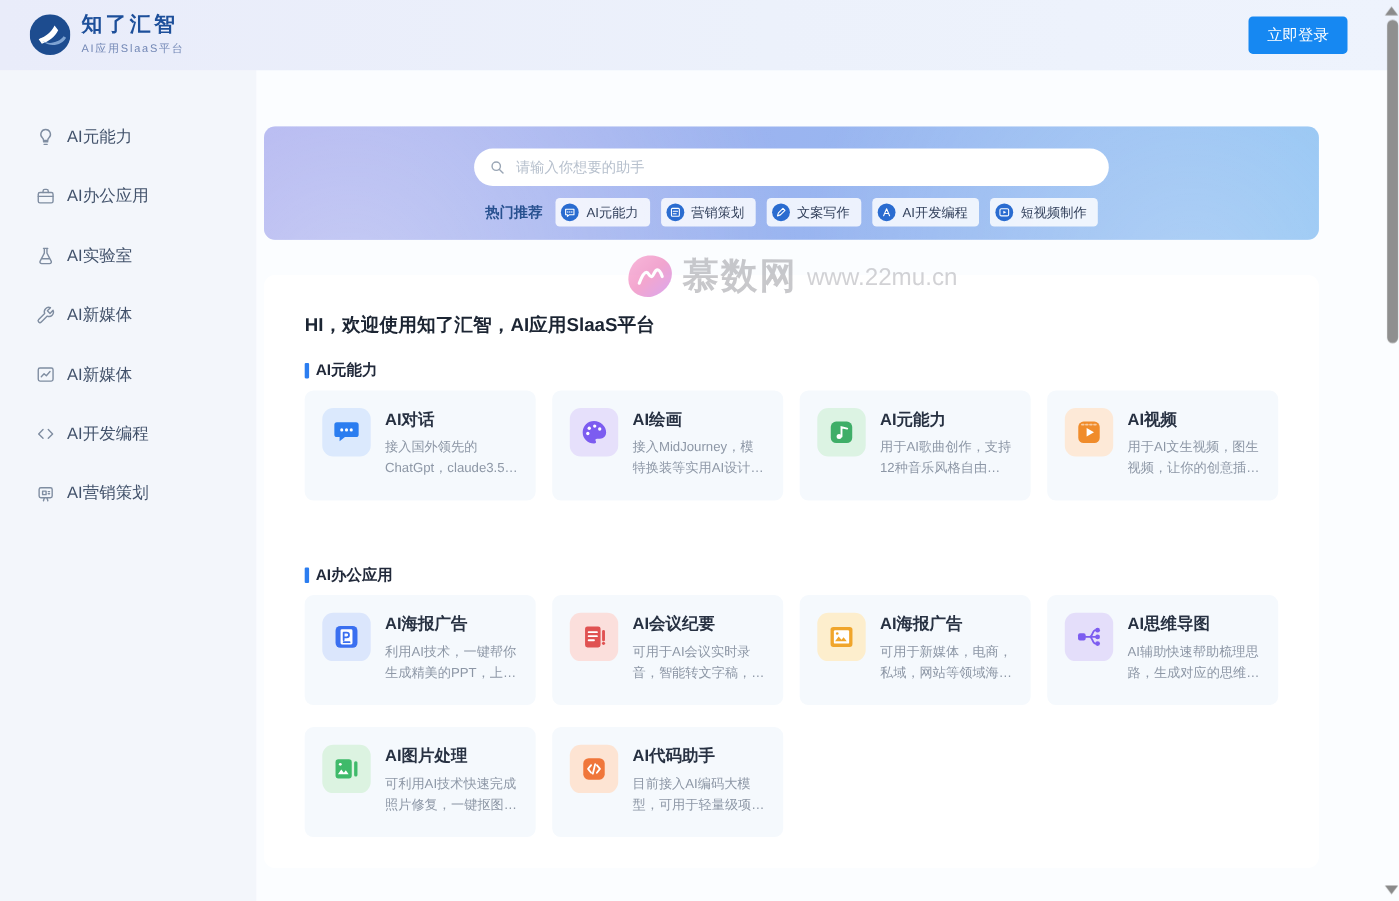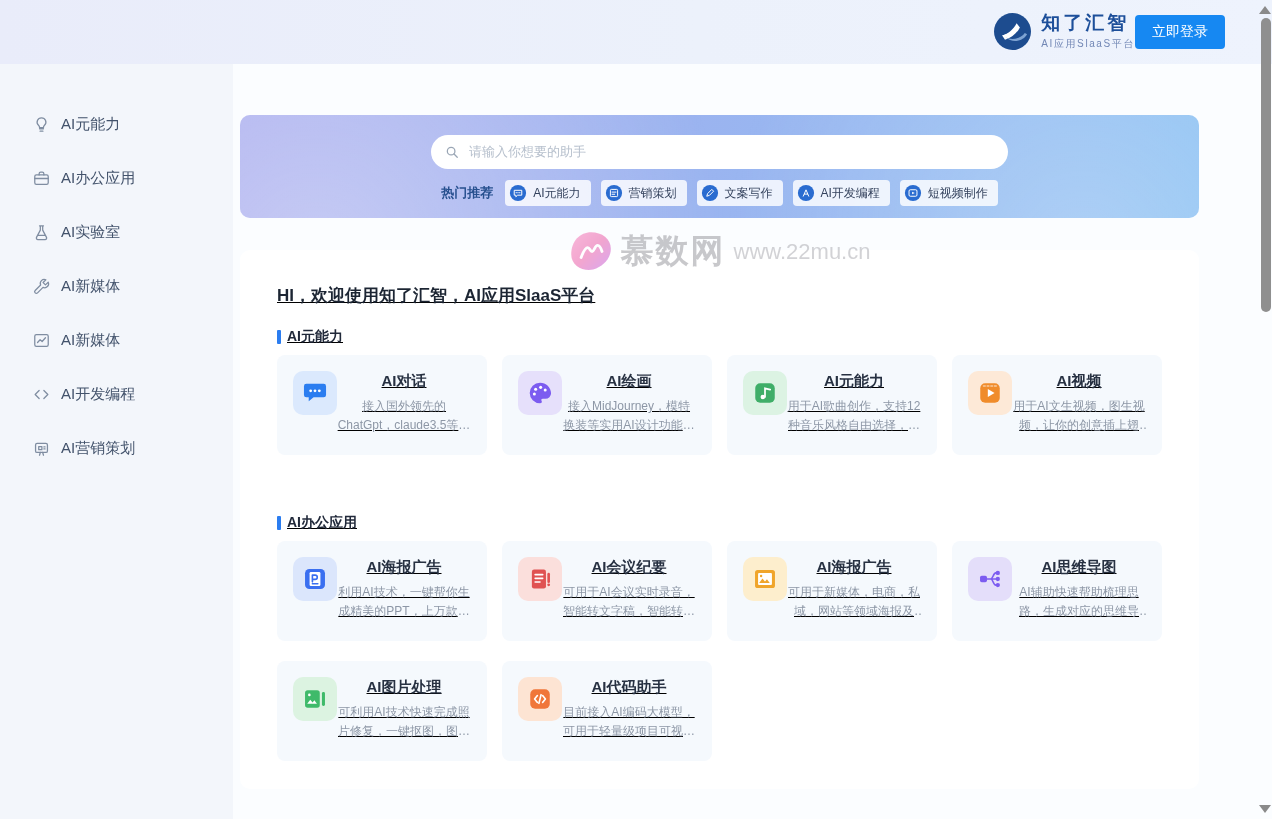--- a/index.html
+++ b/index.html
@@ -7,23 +7,24 @@
   body {
     width:1272px; height:819px; overflow:hidden;
     font-family:"Liberation Sans", sans-serif;
     background:#f3f7fb;
   }
   .page { display:flex; flex-direction:column; height:100%; }
 
   
   header {
     flex:0 0 64px; height:64px;
-    display:flex; align-items:center; justify-content:flex-end;
+    display:flex; align-items:center; justify-content:space-between;
     padding:0 47px 0 27px;
     background:linear-gradient(90deg,#e9ecfa 0%,#ecf1fb 55%,#eef3fd 100%);
+    gap:19px;
   }
   .brand { display:flex; align-items:center; gap:10px; }
   .logo { width:37px; height:37px; display:block; }
   .brand-name { font-size:19px; font-weight:700; color:#1d4f9a; letter-spacing:3px; line-height:1.1; }
   .brand-sub { font-size:10px; color:#7287b5; letter-spacing:1.6px; margin-top:3px; }
   .login-btn {
     background:#1688f2; color:#fff; border:none; border-radius:4px;
     font-size:14px; padding:8px 17px; cursor:pointer;
     font-family:"Liberation Sans", sans-serif;
   }
@@ -69,21 +70,21 @@
     display:flex; align-items:center; gap:6px; height:26px; padding:0 10px 0 4px;
     background:rgba(255,255,255,.82); border-radius:4px;
     font-size:12px; color:#33415c; cursor:pointer; white-space:nowrap;
   }
   .tag-icon { width:18px; height:18px; display:inline-flex; }
   .tag-icon svg { width:18px; height:18px; }
 
   
   .content-card {
     margin-top:32px; background:#fff; border-radius:10px;
-    padding:34px 37px 28px; position:relative;text-decoration:underline;
+    padding:34px 37px 28px; position:relative;
   }
   .watermark {
     position:absolute; top:-21px; left:50%; transform:translateX(-50%);
     display:flex; align-items:center; gap:8px; pointer-events:none; z-index:5;
   }
   .wm-logo { width:44px; height:44px; opacity:.5; }
   .wm-name { font-size:33px; font-weight:600; color:rgba(140,140,146,.48); letter-spacing:2px; }
   .wm-url { font-size:22px; color:rgba(160,160,168,.48); }
 
   .greeting { font-size:17px; font-weight:600; color:#1c2533; margin:0 0 20px; }
@@ -92,21 +93,21 @@
   .section-title {
     display:flex; align-items:center; font-size:14px; font-weight:700; color:#21293a;
     margin:0 0 8px; height:20px;
   }
   .section-title::before {
     content:""; width:4px; height:14px; background:#2b7df0; margin-right:6px; border-radius:1px;
   }
   .card-grid { display:grid; grid-template-columns:repeat(4,1fr); gap:20px 15px; }
   .app-card {
     background:#f5f9fd; border-radius:8px; height:100px; padding:16px;
-    display:flex; cursor:pointer; overflow:hidden;text-align:center;
+    display:flex; gap:13px; cursor:pointer; overflow:hidden;
   }
   .card-icon {
     width:44px; height:44px; flex:0 0 44px; border-radius:10px;
     display:flex; align-items:center; justify-content:center;
   }
   .card-icon svg { width:26px; height:26px; }
   .card-text { min-width:0; }
   .card-title { font-size:15px; font-weight:600; color:#273142; margin:1px 0 6px; }
   .card-desc {
     font-size:12px; color:#8d97a6; line-height:1.55;

